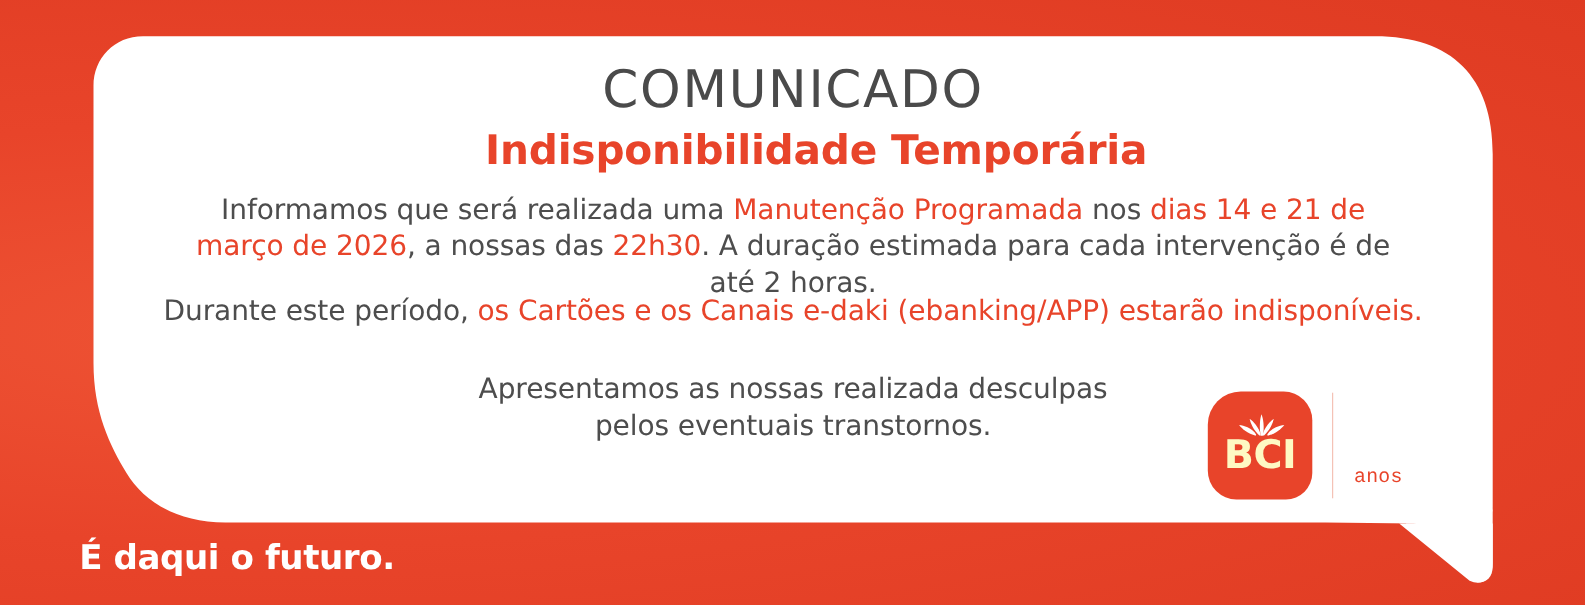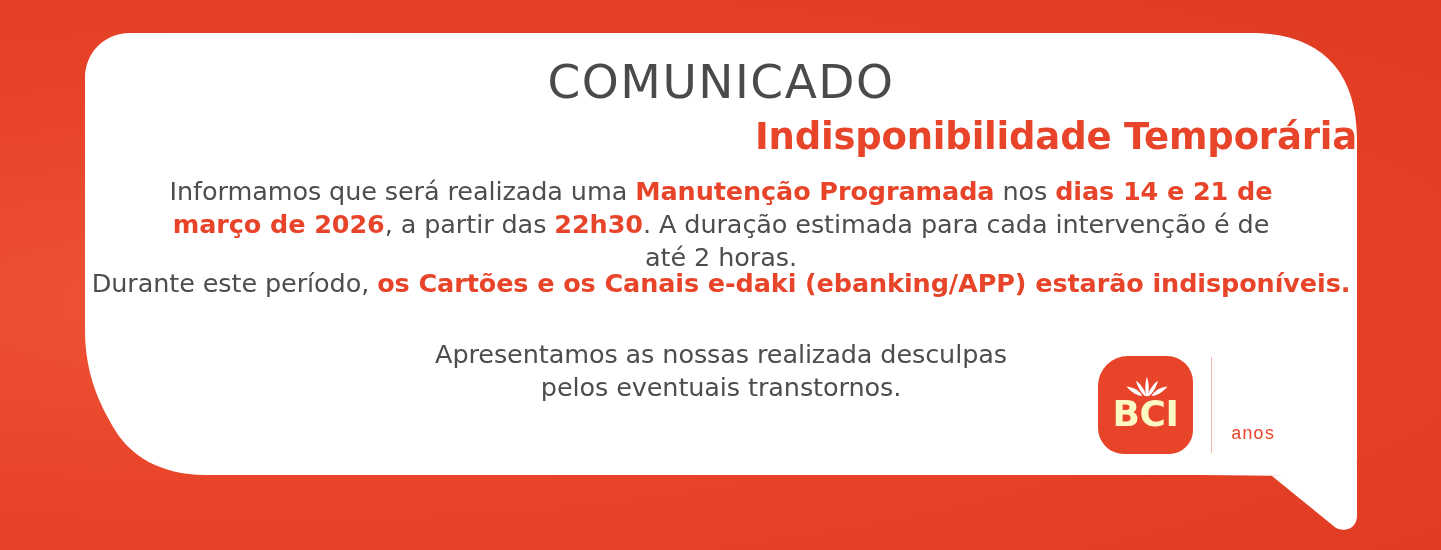--- a/index.html
+++ b/index.html
@@ -48,41 +48,42 @@
     letter-spacing: 1.5px;
     color: #4A4A4A;
     line-height: 1;
     white-space: nowrap;
   }
   .subtitle {
     position: absolute;
     left: 0;
     top: 85px;
     width: 1272px;
-    text-align: right;
+    text-align: center;
     font-size: 37px;
     font-weight: 700;
     letter-spacing: -0.2px;
     color: #E8442A;
     line-height: 1;
     white-space: nowrap;
+    padding-left: 21px;
   }
 
   .para {
     position: absolute;
     width: 1272px;
     text-align: center;
     color: #4D4D4D;
     font-size: 25.5px;
     line-height: 33px;
     letter-spacing: -0.1px;
   }
   .para b, .para .hl {
     color: #E8442A;
-    font-weight: 700;
+    font-weight: 400;
   }
   .para.p1 { left: 0; top: 142px; padding: 0 75px; box-sizing: border-box; }
   .para.p2 { left: 0; top: 234px; }
   .para.p3 { left: 0; top: 305px; }
 
   
   #logo {
     position: absolute;
     left: 1013px;
     top: 320px;
@@ -202,21 +203,21 @@
     </svg>
   </div>
 
   <div id="content">
 
     <div class="title">COMUNICADO</div>
 
     <div class="subtitle">Indisponibilidade Temporária</div>
 
     <div class="para p1">
-      <span>Informamos que será realizada uma </span><span class="hl">Manutenção Programada</span><span> nos </span><span class="hl">dias 14 e 21 de março de 2026</span><span>, a partir das </span><span class="hl">22h30</span><span>.  A duração estimada para cada intervenção é de até 2 horas.</span>
+      <span>Informamos que será realizada uma </span><span class="hl">Manutenção Programada</span><span> nos </span><span class="hl">dias 14 e 21 de março de 2026</span><span>, a nossas das </span><span class="hl">22h30</span><span>.  A duração estimada para cada intervenção é de até 2 horas.</span>
     </div>
 
     <div class="para p2">
       <span>Durante este período, </span><span class="hl">os Cartões e os Canais e-daki (ebanking/APP) estarão indisponíveis.</span>
     </div>
 
     <div class="para p3">
       <span>Apresentamos as nossas realizada desculpas</span><br>
       <span>pelos eventuais transtornos.</span>
     </div>
@@ -233,14 +234,15 @@
           </g>
         </svg>
         <div id="logo-bci">BCI</div>
       </div>
       <div id="logo-divider"></div>
       <div id="logo-anos">anos</div>
     </div>
 
   </div>
 
+  <div id="tagline">É daqui o futuro.</div>
 
 </div>
 
 </body></html>

